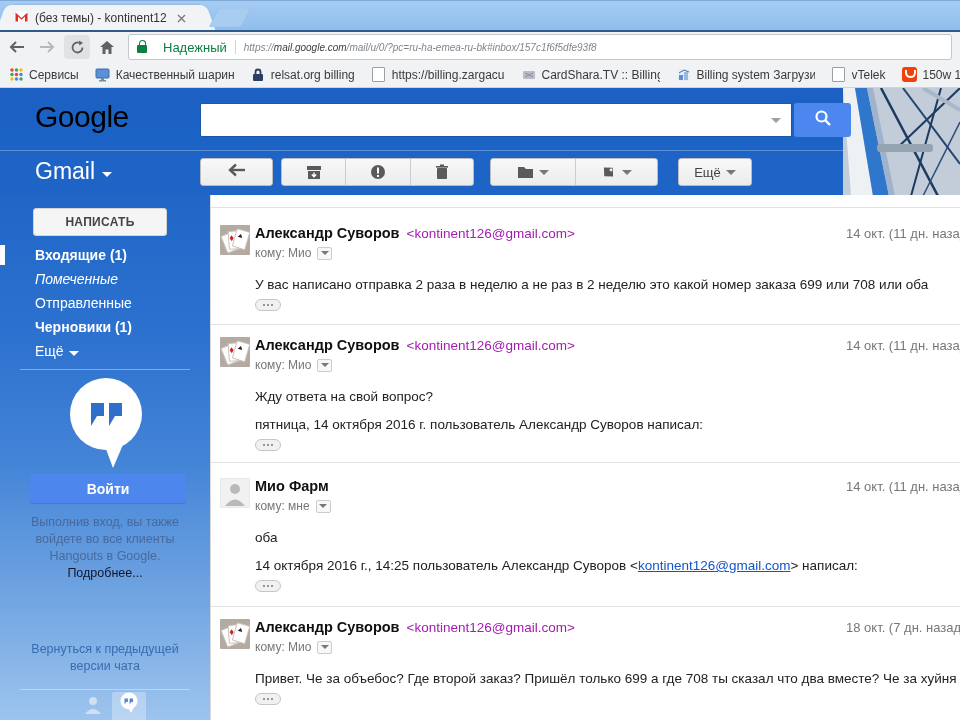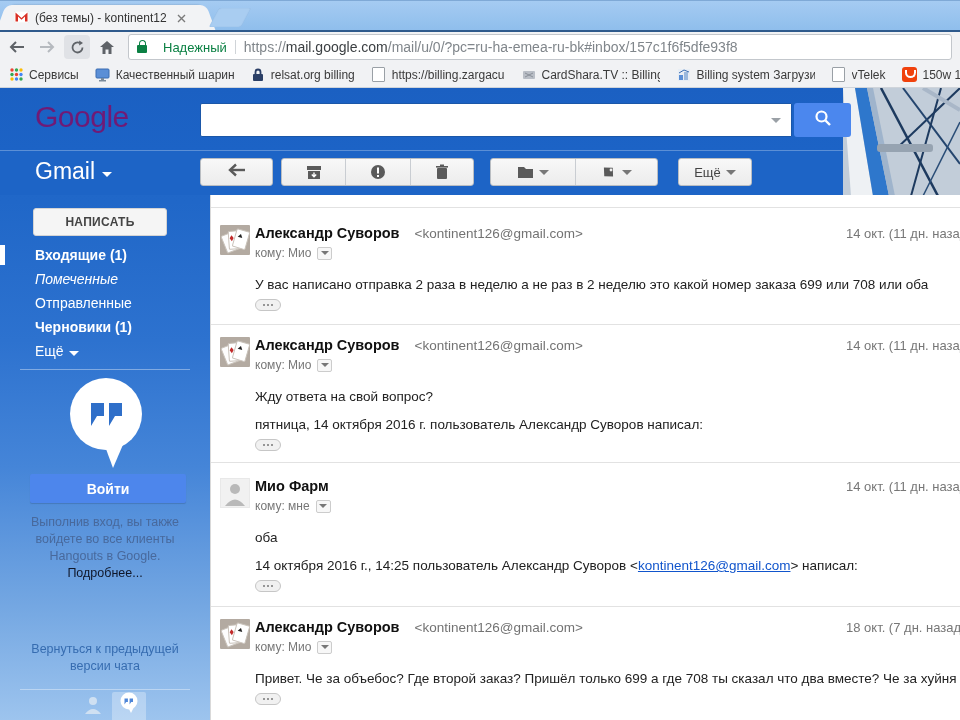--- a/index.html
+++ b/index.html
@@ -17,37 +17,37 @@
   .tab-close{margin-left:2px;z-index:2;display:flex;}
   .newtab{left:214px;top:7px;width:32px;height:19px;background:#a9cdf1;transform:skewX(-28deg);border-radius:2px;position:absolute;box-shadow:inset 0 0 1px #7fa9d6;}
   .gmail-favicon{z-index:2;flex:none;}
 
   .navbar{left:0;top:30px;width:960px;height:32px;background:#f1f2f4;border-top:2px solid #2f5a8c;box-sizing:border-box;display:flex;align-items:center;}
   .nav-ic{width:26px;height:24px;display:flex;align-items:center;justify-content:center;margin-left:4px;flex:none;}
   .nav-ic.reload-bg{background:#e0e2e6;border-radius:4px;}
   .urlbar{flex:1;height:24px;background:#fff;border:1px solid #c3c7cc;border-radius:3px;margin:0 8px 0 8px;display:flex;align-items:center;padding:0 8px;overflow:hidden;white-space:nowrap;}
   .secure{color:#0b8043;font-size:13px;margin-left:16px;}
   .url-sep{width:1px;height:14px;background:#d0d4d8;margin:0 8px;}
-  .url{font-size:14px;color:#80868b;}
+  .url{font-size:10px;color:#80868b;font-style:italic;}
   .url .host{color:#3c4043;}
   .lock{width:10px;height:8px;background:#0b8043;border-radius:1px;position:relative;margin-top:4px;flex:none;}
   .lock:before{content:"";position:absolute;left:1.5px;top:-5px;width:5px;height:5px;border:1.5px solid #0b8043;border-bottom:none;border-radius:4px 4px 0 0;}
 
   .bookmarks{left:0;top:62px;width:960px;height:26px;background:#f1f2f4;border-bottom:1px solid #cfd4da;box-sizing:border-box;display:flex;align-items:center;padding-left:8px;overflow:hidden;white-space:nowrap;}
   .bm{display:flex;align-items:center;margin-right:16px;flex:none;}
   .bm-label{font-size:12px;color:#3a3a3a;margin-left:5px;max-width:118px;overflow:hidden;}
   .fav{width:16px;height:16px;flex:none;display:flex;align-items:center;justify-content:center;}
   .fav-page{width:11px;height:13px;background:#fff;border:1px solid #9aa0a6;border-radius:1px;}
   .fav-ali{width:15px;height:15px;background:#f0410c;border-radius:3px;position:relative;}
   .fav-ali:before{content:"";position:absolute;left:3px;top:3px;width:7px;height:6px;border:2px solid #fff;border-top:none;border-radius:0 0 6px 6px;}
 
   
   .gm-bg{left:0;top:88px;width:960px;height:632px;background:linear-gradient(#1c63c6 0%,#2067c8 18%,#2d72cf 40%,#4585d8 60%,#74a7e2 82%,#9dc4ee 100%);}
   .gm-header{left:0;top:88px;width:960px;height:62px;background:linear-gradient(#1b60c2,#1c63c6);}
-  .google-logo{left:35px;top:100px;font-size:30px;color:#701a75;letter-spacing:-0.5px;}
+  .google-logo{left:35px;top:100px;font-size:30px;color:#000000;letter-spacing:-0.5px;}
   .search-input{left:200px;top:103px;width:592px;height:34px;background:#fff;border:1px solid #1b57a8;box-sizing:border-box;border-radius:2px 0 0 2px;}
   .dd-arrow{position:absolute;right:10px;top:14px;width:0;height:0;border-left:5px solid transparent;border-right:5px solid transparent;border-top:5px solid #9aa0a6;}
   .search-btn{left:794px;top:103px;width:57px;height:34px;background:#4b87ee;border-radius:3px;display:flex;align-items:center;justify-content:center;z-index:3;}
   .gm-toolbar{left:0;top:150px;width:960px;height:45px;background:#1d64c6;border-top:1px solid rgba(255,255,255,.28);box-sizing:border-box;}
   .gmail-word{left:35px;top:158px;color:#fff;font-size:23px;display:flex;align-items:center;}
   .tri{width:0;height:0;border-left:5px solid transparent;border-right:5px solid transparent;border-top:5px solid #fff;margin-left:7px;margin-top:6px;}
   .tri-gray{border-top-color:#777;margin:0 0 0 5px;}
   .tb-btn{position:absolute;top:158px;height:28px;background:linear-gradient(#f8f8f8,#ececec);border:1px solid #b9bdc2;border-radius:3px;box-sizing:border-box;display:flex;align-items:center;justify-content:center;}
   .tb-group{position:absolute;top:158px;height:28px;background:linear-gradient(#f8f8f8,#ececec);border:1px solid #b9bdc2;border-radius:3px;box-sizing:border-box;display:flex;}
   .tb-seg{display:flex;align-items:center;justify-content:center;border-right:1px solid #c9cdd2;}
@@ -68,21 +68,21 @@
   .tile{position:absolute;top:695px;width:34px;height:25px;display:flex;align-items:flex-start;justify-content:center;}
   .tile.sel{background:rgba(255,255,255,.3);border-radius:2px 2px 0 0;top:692px;height:28px;}
 
   
   .gm-list{left:210px;top:195px;width:750px;height:525px;background:#fff;border-left:1px solid #d9d9d9;box-sizing:border-box;z-index:2;}
   .list-div{position:absolute;left:0;width:750px;height:1px;background:#e2e2e2;}
   .email{position:absolute;left:0;width:750px;}
   .avatar{position:absolute;left:9px;top:0;width:30px;height:30px;border-radius:1px;overflow:hidden;}
   .e-head{position:absolute;left:44px;top:0;font-size:14.5px;white-space:nowrap;}
   .e-sender{font-weight:bold;color:#111;}
-  .e-addr{color:#737373;font-size:13.5px;margin-left:15px;}
+  .e-addr{color:#a21caf;font-size:13.5px;margin-left:7px;}
   .e-date{position:absolute;left:635px;top:1px;font-size:13px;color:#777;white-space:nowrap;}
   .e-to{position:absolute;left:44px;top:21px;font-size:12px;color:#777;display:flex;align-items:center;}
   .dd-chip{width:15px;height:13px;border:1px solid #ccc;background:#f7f7f7;border-radius:2px;margin-left:6px;display:flex;align-items:center;justify-content:center;box-sizing:border-box;}
   .dd-chip .tri-gray{border-left-width:4px;border-right-width:4px;border-top-width:4px;margin:0;}
   .e-line{position:absolute;left:44px;font-size:13.5px;color:#222;white-space:nowrap;}
   .e-line a{color:#1155cc;}
   .more-chip{position:absolute;left:44px;width:26px;height:12px;background:#f1f1f1;border:1px solid #c6c6c6;border-radius:6px;box-sizing:border-box;display:flex;align-items:center;justify-content:center;}
   .dots{display:flex;gap:2px;margin-top:-1px;}
   .dots i{width:2px;height:2px;background:#777;border-radius:50%;}
 </style>

